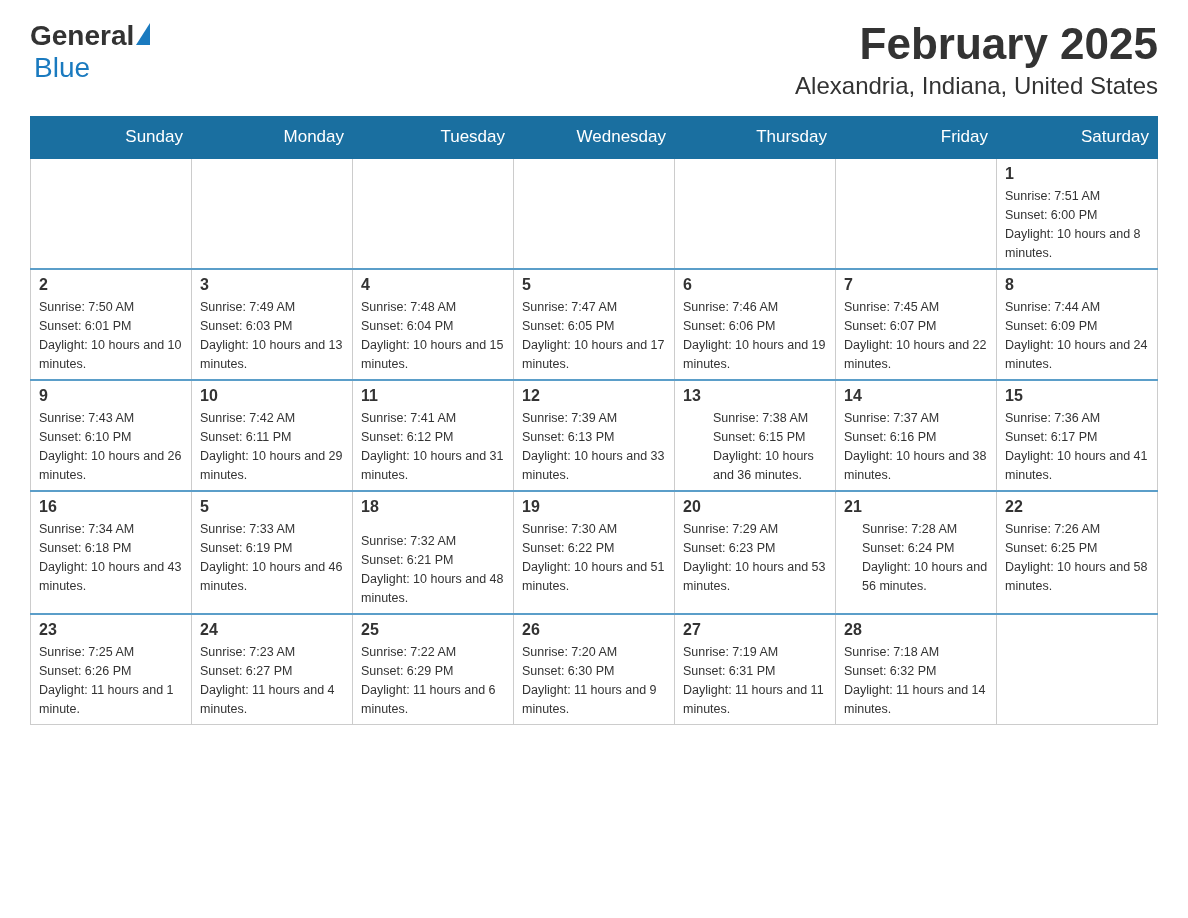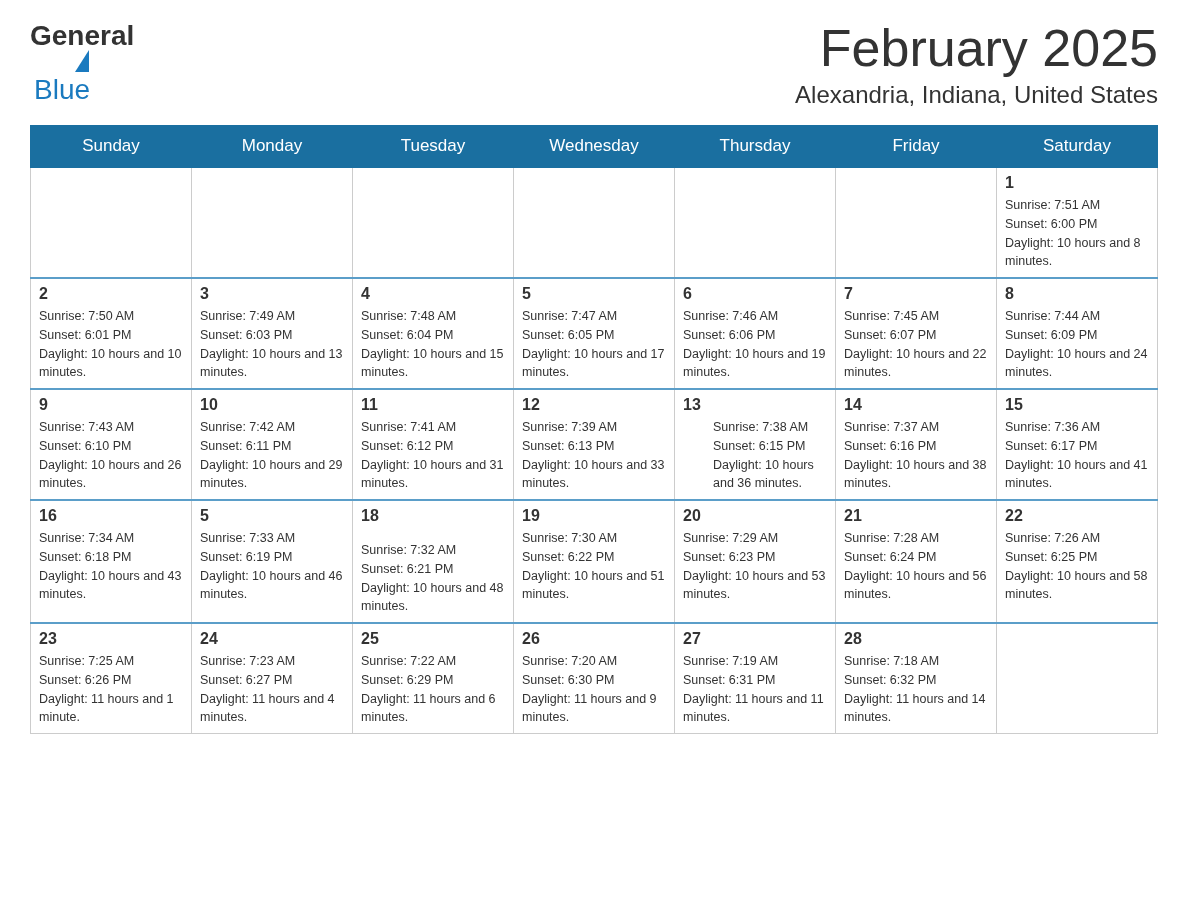--- a/index.html
+++ b/index.html
@@ -21,59 +21,58 @@
       display: flex;
       flex-direction: column;
       align-items: flex-start;
     }
     .logo-text {
       display: flex;
       align-items: center;
       font-size: 28px;
       font-weight: bold;
       color: #333;
-      flex-direction: column;
     }
     .logo-general { color: #333; }
     .logo-flag {
       display: inline-block;
       width: 0;
       height: 0;
       border-left: 14px solid transparent;
       border-right: 0px solid transparent;
       border-bottom: 22px solid #1a7abf;
       margin-left: 2px;
       margin-right: 2px;
       position: relative;
       top: -2px;
     }
     .logo-blue { color: #1a7abf; }
     .title-section {
       text-align: right;
     }
     .month-title {
-      font-size: 52px;
-      font-weight: normal;
+      font-size: 44px;
+      font-weight: bold;
       color: #333;
       line-height: 1.1;
     }
     .location {
       font-size: 24px;
       color: #333;
       margin-top: 4px;
     }
     .calendar {
       width: 100%;
       border-collapse: collapse;
       border: 1px solid #ccc;
     }
     .calendar th {
       background-color: #1a6fa0;
       color: #fff;
-      text-align: center;
+      text-align: right;
       padding: 10px 8px;
       font-size: 17px;
       font-weight: normal;
       border: 1px solid #1a6fa0;
     }
     .calendar td {
       vertical-align: top;
       padding: 6px 8px;
       border: 1px solid #ccc;
       width: 14.28%;
@@ -262,21 +261,21 @@
 Daylight: 10 hours and 51 minutes.</div>
         </td>
         <td>
           <span class="day-num">20</span>
           <div class="day-info" style="white-space: pre-line;">Sunrise: 7:29 AM
 Sunset: 6:23 PM
 Daylight: 10 hours and 53 minutes.</div>
         </td>
         <td>
           <span class="day-num">21</span>
-          <div class="day-info" style="white-space: pre-line;">Sunrise: 7:28 AM
+          <div class="day-info" style="white-space: pre-line; margin-left: 18px;">Sunrise: 7:28 AM
 Sunset: 6:24 PM
 Daylight: 10 hours and 56 minutes.</div>
         </td>
         <td>
           <span class="day-num">22</span>
           <div class="day-info" style="white-space: pre-line;">Sunrise: 7:26 AM
 Sunset: 6:25 PM
 Daylight: 10 hours and 58 minutes.</div>
         </td>
       </tr>

